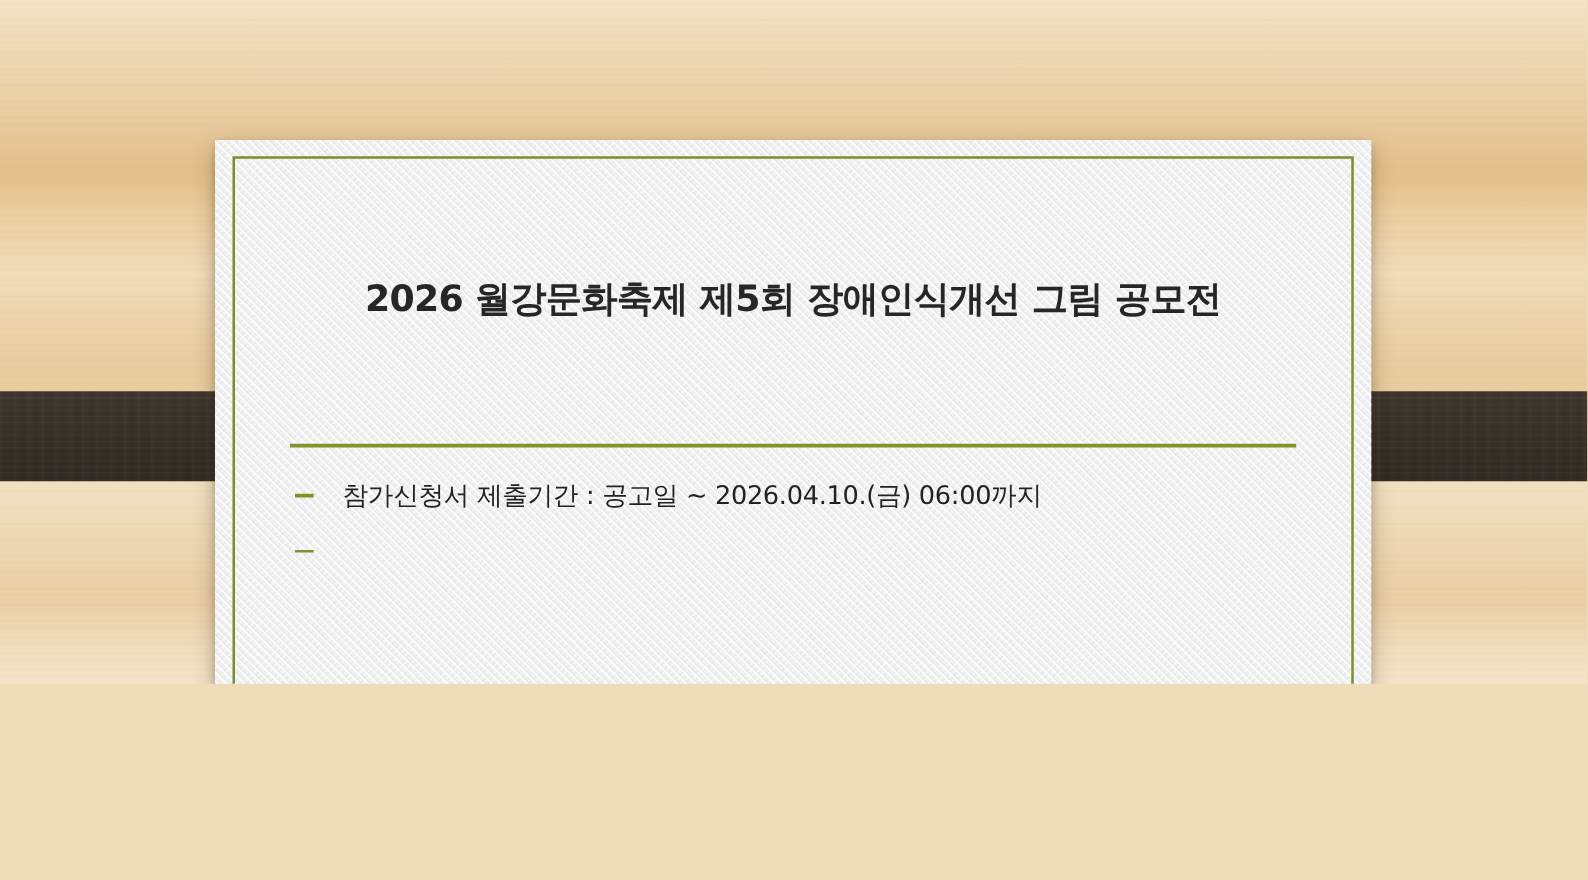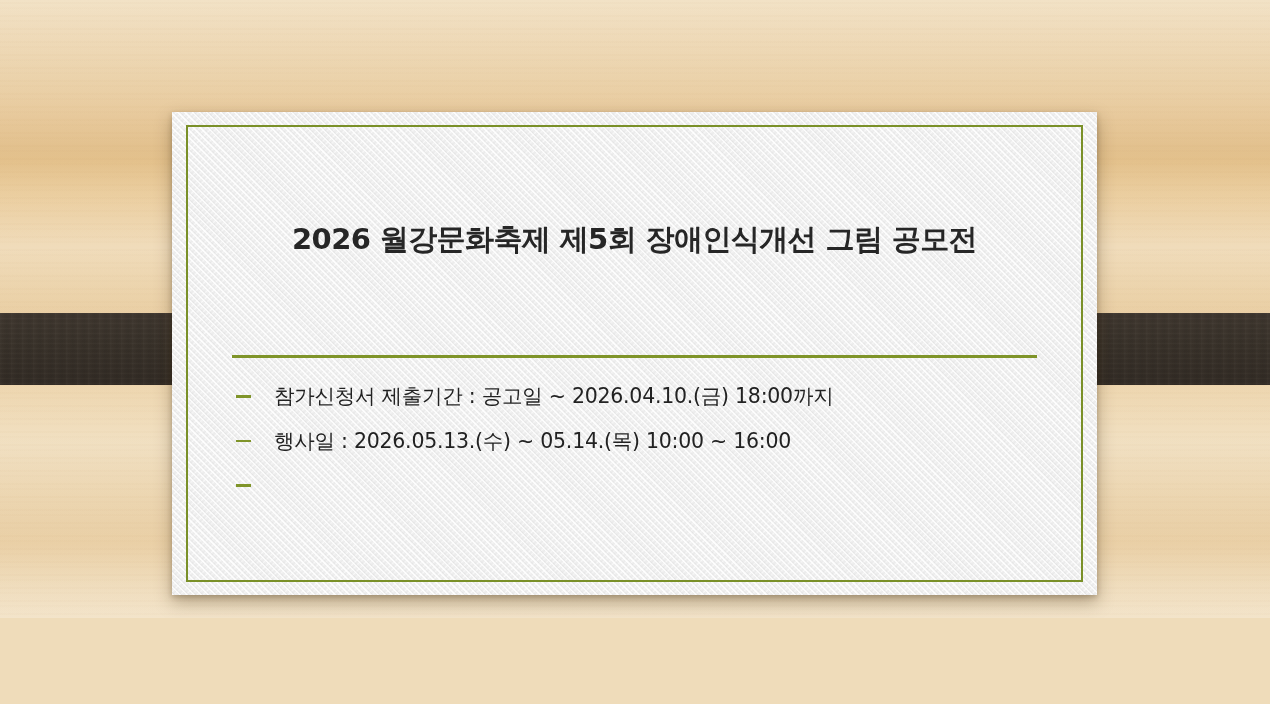--- a/index.html
+++ b/index.html
@@ -15,21 +15,21 @@
     font-family: "DejaVu Sans", "Liberation Sans", sans-serif;
     position: relative;
     background: #efdcba;
   }
 
   
   .slide {
     position: absolute;
     inset: 0;
     width: 1270px;
-    height: 618px;
+    height: 547px;
     overflow: hidden;
     background:
       linear-gradient(180deg,
         #f2e2c6 0%,
         #f0dcbb 6%,
         #eed7b1 12%,
         #eccfa2 19%,
         #e9c893 26%,
         #edd2a6 33%,
         #f0dcbb 40%,
@@ -242,25 +242,21 @@
 
     <div class="card-content">
 
       <div class="title">2026 월강문화축제 제5회 장애인식개선 그림 공모전</div>
 
       <div class="divider"></div>
 
       <ul class="bullets">
         <li class="bullet-item">
           <span class="bullet-marker"></span>
-          <span>참가신청서 제출기간 : 공고일 ~ 2026.04.10.(금) 18:00까지</span>
-        </li>
-        <li class="bullet-item">
-          <span class="bullet-marker"></span>
-          <span>행사일 : 2026.05.13.(수) ~ 05.14.(목) 10:00 ~ 16:00</span>
+          <span>참가신청서 제출기간 : 공고일 ~ 2026.04.10.(금) 06:00까지</span>
         </li>
         <li class="bullet-item">
           <span class="bullet-marker"></span>
         </li>
       </ul>
 
     </div>
   </div>
 
 </div>

